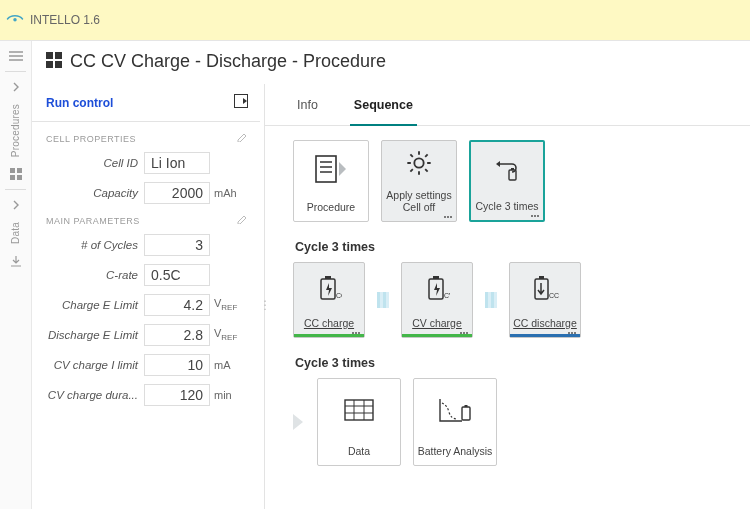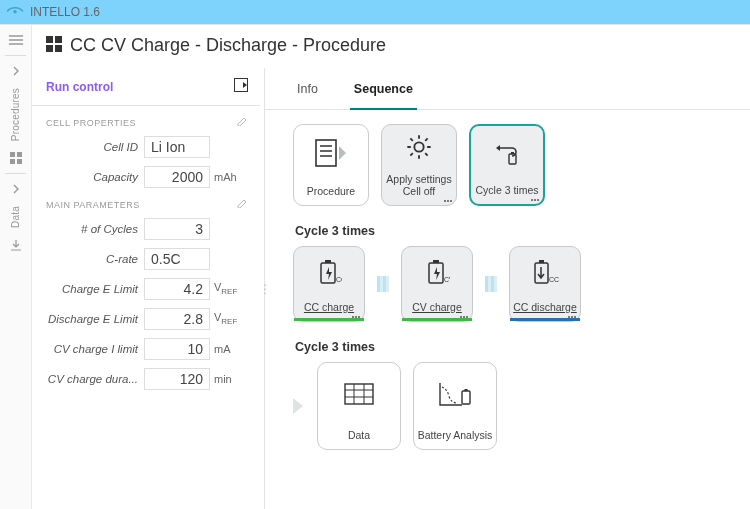--- a/index.html
+++ b/index.html
@@ -1,56 +1,56 @@
 <!DOCTYPE html>
 <html><head>
 <meta charset="utf-8">
 <style>
   * { box-sizing: border-box; margin: 0; padding: 0; }
   body { font-family: "Segoe UI", Arial, sans-serif; font-size: 12px; color: #3b3b3b; background: #fff; width: 750px; height: 509px; overflow: hidden; }
-  .titlebar { height: 25px; display: flex; align-items: center; background: #7dd3fc; border-bottom: 1px solid #e5e5e5; padding: 0 6px; gap: 6px; }
+  .titlebar { height: 41px; display: flex; align-items: center; background: #fef9c3; border-bottom: 1px solid #e5e5e5; padding: 0 6px; gap: 6px; }
   .logo { color: #43a6c6; }
   .title { font-size: 12px; color: #666; }
 
   .shell { display: flex; height: calc(100% - 25px); }
   .rail { width: 32px; background: #fafafa; border-right: 1px solid #e8e8e8; display: flex; flex-direction: column; align-items: center; padding-top: 6px; gap: 4px; }
   .rail .sep { height: 1px; width: 70%; background: #dcdcdc; margin: 2px 0; }
   .rail .vlabel { writing-mode: vertical-rl; transform: rotate(180deg); font-size: 10px; color: #999; margin: 4px 0; letter-spacing: 0.2px; }
   .rail-btn { width: 22px; height: 18px; display: flex; align-items: center; justify-content: center; color: #888; cursor: pointer; }
   .rail-btn svg { display:block; }
 
   .main { flex: 1; display: flex; flex-direction: column; }
   .header { padding: 10px 14px 12px 14px; display: flex; align-items: center; gap: 8px; }
   .header .h-icon { color:#444; }
   .header h1 { font-size: 18px; font-weight: 400; color: #333; }
   .split-line { height: 1px; background:#e3e3e3; margin: 0 14px 0 14px; }
 
   .content { flex:1; display:flex; }
   .panel-left { width: 228px; padding: 10px 6px 10px 14px; }
   .panel-right { flex:1; position:relative; padding: 0 20px 18px 28px; border-left:1px solid #e3e3e3; margin-left:4px; }
 
-  .runctl { display:flex; justify-content:space-between; align-items:center; font-weight:600; color:#8b5cf6; padding: 0 4px 10px 0; }
+  .runctl { display:flex; justify-content:space-between; align-items:center; font-weight:600; color:#1d4ed8; padding: 0 4px 10px 0; }
   .runctl .expand-ic { color:#444; cursor:pointer; }
 
   .sec-head { display:flex; justify-content:space-between; align-items:flex-end; font-size:9px; color:#9b9b9b; letter-spacing:0.5px; margin: 4px 6px 8px 0; }
   .sec-head .pencil { color:#b5b5b5; cursor:pointer; }
 
   .row { display:flex; align-items:center; margin-bottom:8px; }
   .row .lbl { width: 98px; text-align:right; color:#555; font-size:11.5px; padding-right:6px; white-space:nowrap; overflow:hidden; text-overflow:ellipsis;font-style:italic; }
   .row input { width: 66px; height:22px; padding:2px 6px; border:1px solid #ddd; font-size:14px; color:#444; text-align:right; }
   .row input.tleft { text-align:left; }
   .row .unit { width:30px; padding-left:4px; color:#666; font-size:11px; }
   .row .unit sub { font-size:8px; }
 
   .tabs { display:flex; gap: 28px; padding: 14px 0 0 28px; border-bottom:1px solid #e3e3e3; margin: 0 -20px 14px -28px; }
   .tab { padding: 0 4px 12px 4px; font-size:12.5px; color:#555; cursor:pointer; }
   .tab.active { color:#222; font-weight:600; border-bottom:2px solid #008080; margin-bottom:-1px; }
 
   .cards { display:flex; gap:12px; }
-  .card { width: 76px; height: 82px; display:flex; flex-direction:column; align-items:center; justify-content:flex-end; gap:4px; position:relative; background:#fff; border-radius:10px; }
+  .card { width: 76px; height: 82px; display:flex; flex-direction:column; align-items:center; justify-content:flex-end; gap:4px; position:relative; background:#fff; border-radius:2px; }
   .card .ic { flex:1; display:flex; align-items:center; justify-content:center; color:#333; }
   .card .cap { font-size:10.5px; text-align:center; line-height:1.15; padding-bottom:8px; color:#444; }
   .card.outline { border:1px solid #ccc; }
   .card.grey { background:#eceeef; border:1px solid #c8c8c8; }
   .card.selected { border:2px solid #1aa39a; }
   .dots { position:absolute; right:4px; bottom:3px; display:flex; gap:1px; }
   .dots i { width:2px; height:2px; background:#7a7a7a; display:block; }
   .row1-wrap { display:flex; align-items:center; }
   .arrow-tri { width:0; height:0; border-top:8px solid transparent; border-bottom:8px solid transparent; border-left:10px solid #c6c9cb; margin-right:2px; }
 

